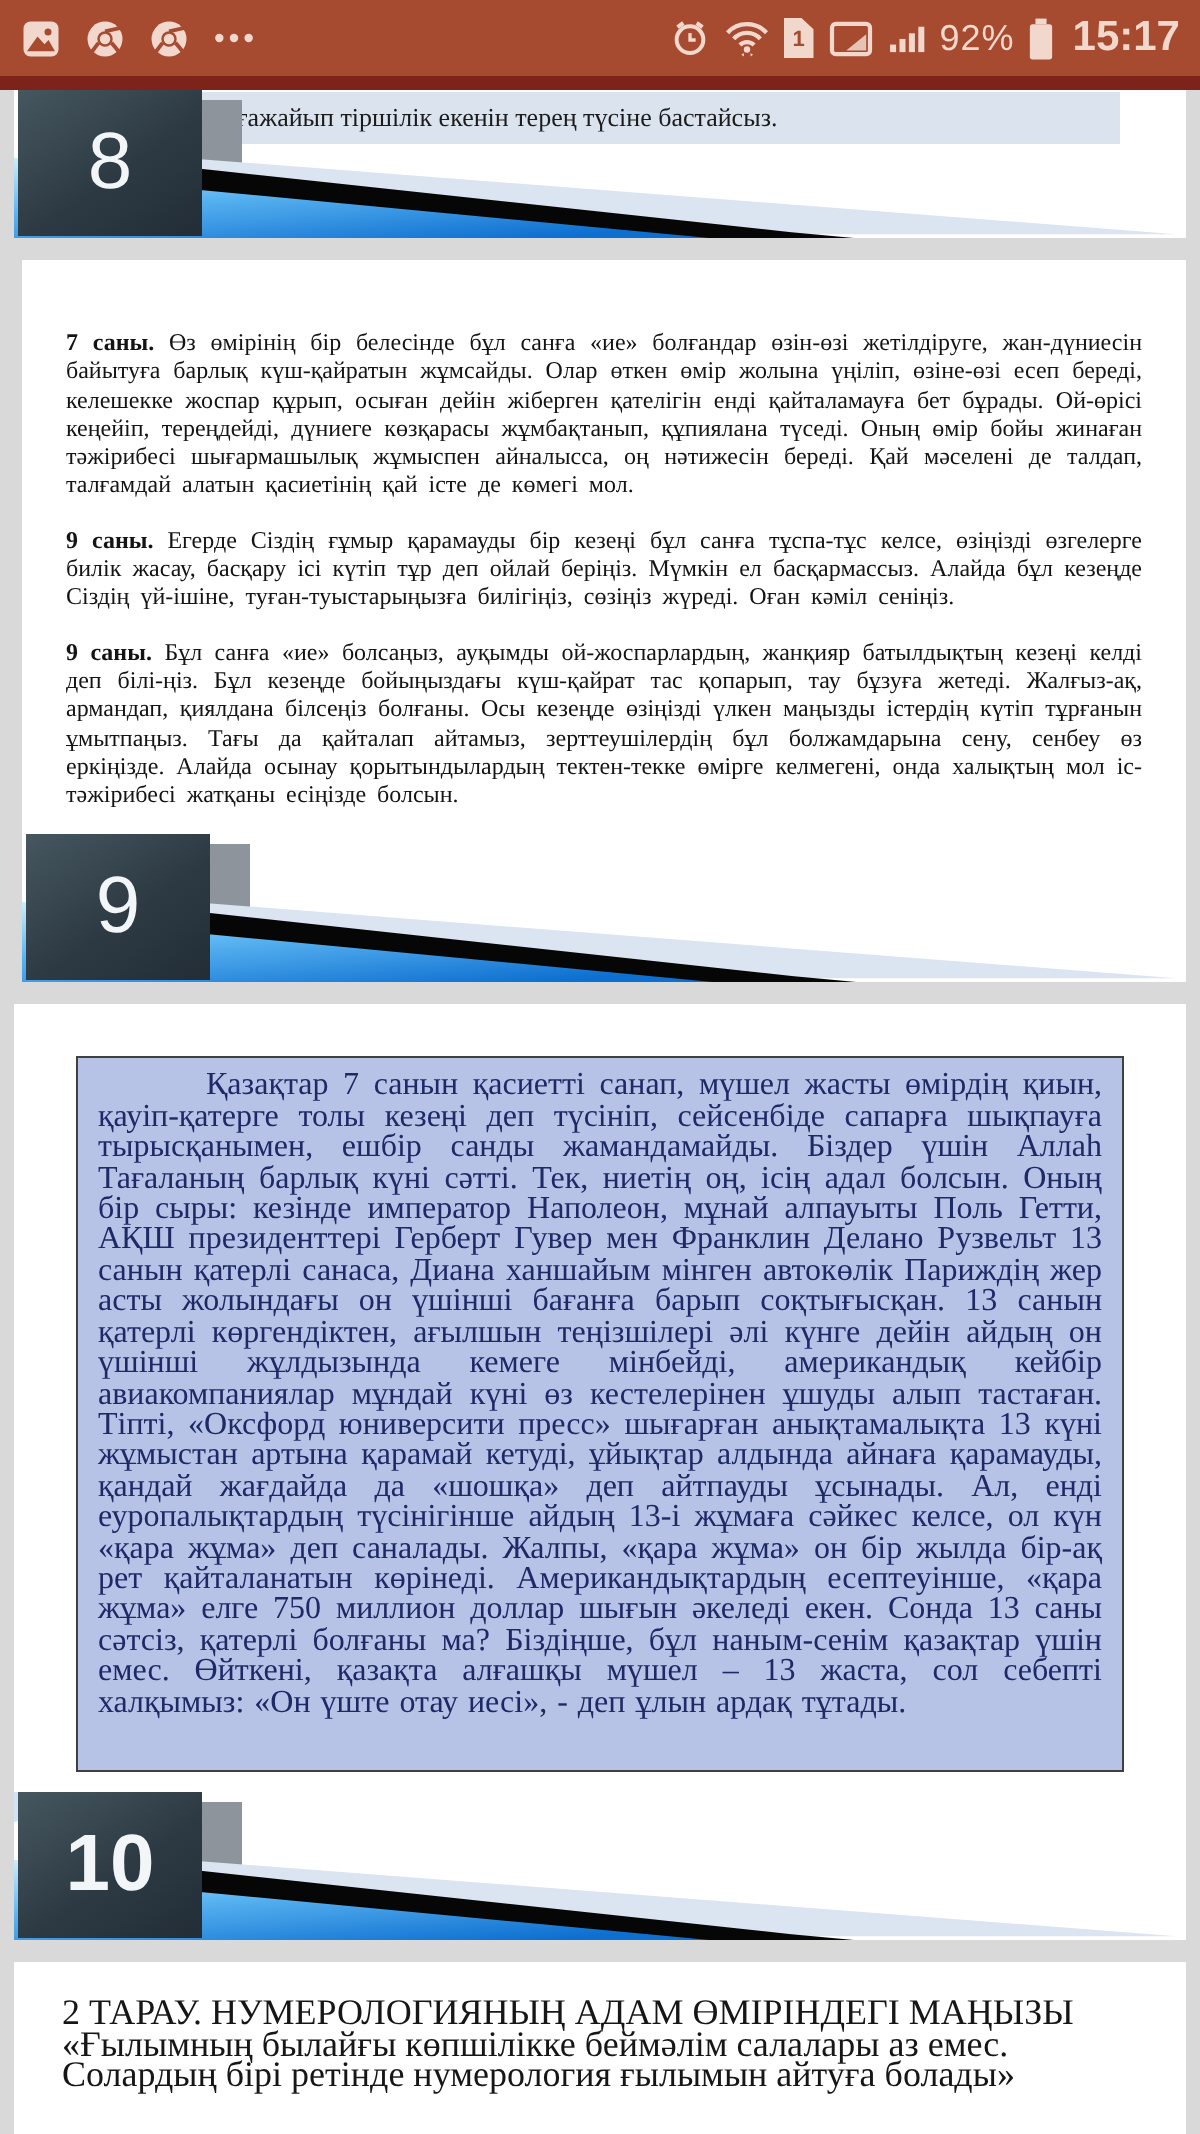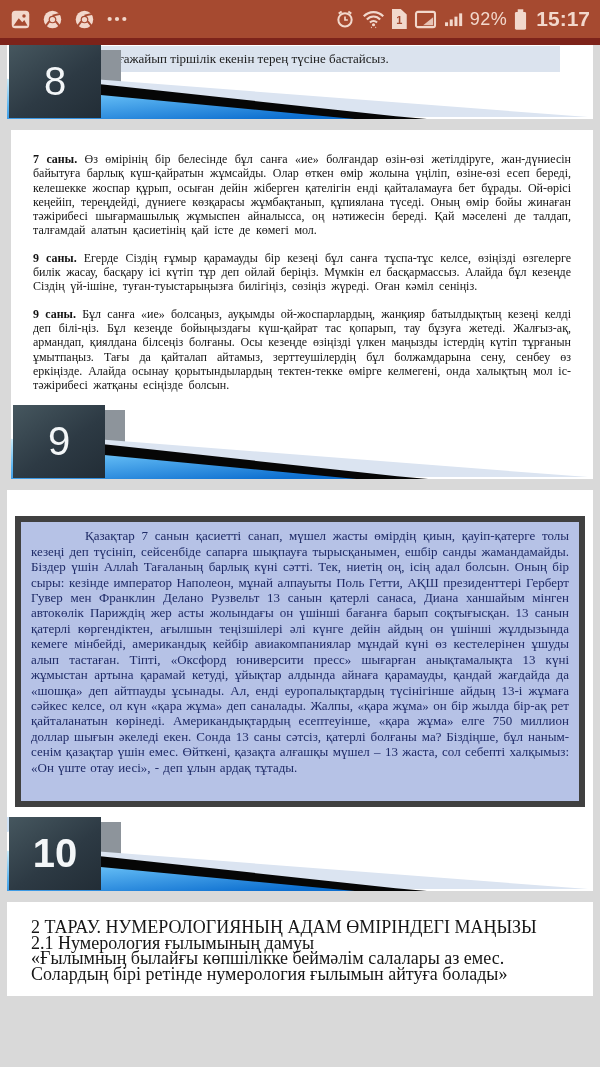--- a/index.html
+++ b/index.html
@@ -47,32 +47,32 @@
     position:absolute;left:2px;top:0;width:92px;height:73px;
     background:linear-gradient(145deg,#46575f 0%,#2d3a44 55%,#222d36 100%);
     color:#f3f6f8;font-family:"Liberation Sans", sans-serif;font-size:40px;
     display:flex;align-items:center;justify-content:center;
   }
   .corner{
     position:absolute;left:0;top:0;width:0;height:0;
     border-top:15px solid #cfe2f6;border-right:62px solid transparent;
   }
   
-  .page2{padding-top:22px;margin-left:11px;}
+  .page2{padding-top:34px;margin-left:11px;}
   .para{
     margin:0 22px 13px 22px;text-align:justify;color:#141414;
     font-size:12px;line-height:14.3px;word-spacing:2.5px;
   }
   .para b{font-weight:bold;}
   
   .page3{padding-top:26px;}
   .quote-block{
-    margin:0 8px;background:#b6c2e6;border:6px solid #404040;
+    margin:0 31px;background:#b6c2e6;border:1px solid #404040;
     color:#1e2a66;text-align:justify;
-    font-size:13px;line-height:15.4px;word-spacing:1px;
+    font-size:16px;line-height:15.4px;word-spacing:1px;
     padding:6px 10px 26px 10px;
   }
   .quote-block p{margin:0;text-indent:54px;}
   .page3 .divider{margin-top:10px;font-weight:bold;}
   
   .page4{padding:18px 24px 0 24px;height:76px;color:#161616;
     font-size:18px;line-height:15.6px;}
   .page4 p{margin:0;}
   .chapter-quote{max-width:478px;}
 </style>
@@ -214,17 +214,16 @@
       <div class="numbox">
         <span>10</span>
       </div>
     </div>
   </div>
 
   <div class="gap"></div>
 
   <div class="page page4">
     <p>2 ТАРАУ. НУМЕРОЛОГИЯНЫҢ АДАМ ӨМІРІНДЕГІ МАҢЫЗЫ</p>
-    <p>2.1 Нумерология ғылымының дамуы</p>
     <p class="chapter-quote">«Ғылымның былайғы көпшілікке беймәлім салалары аз емес. Солардың бірі ретінде нумерология ғылымын айтуға болады»</p>
   </div>
 
 </div>
 
 </body></html>

